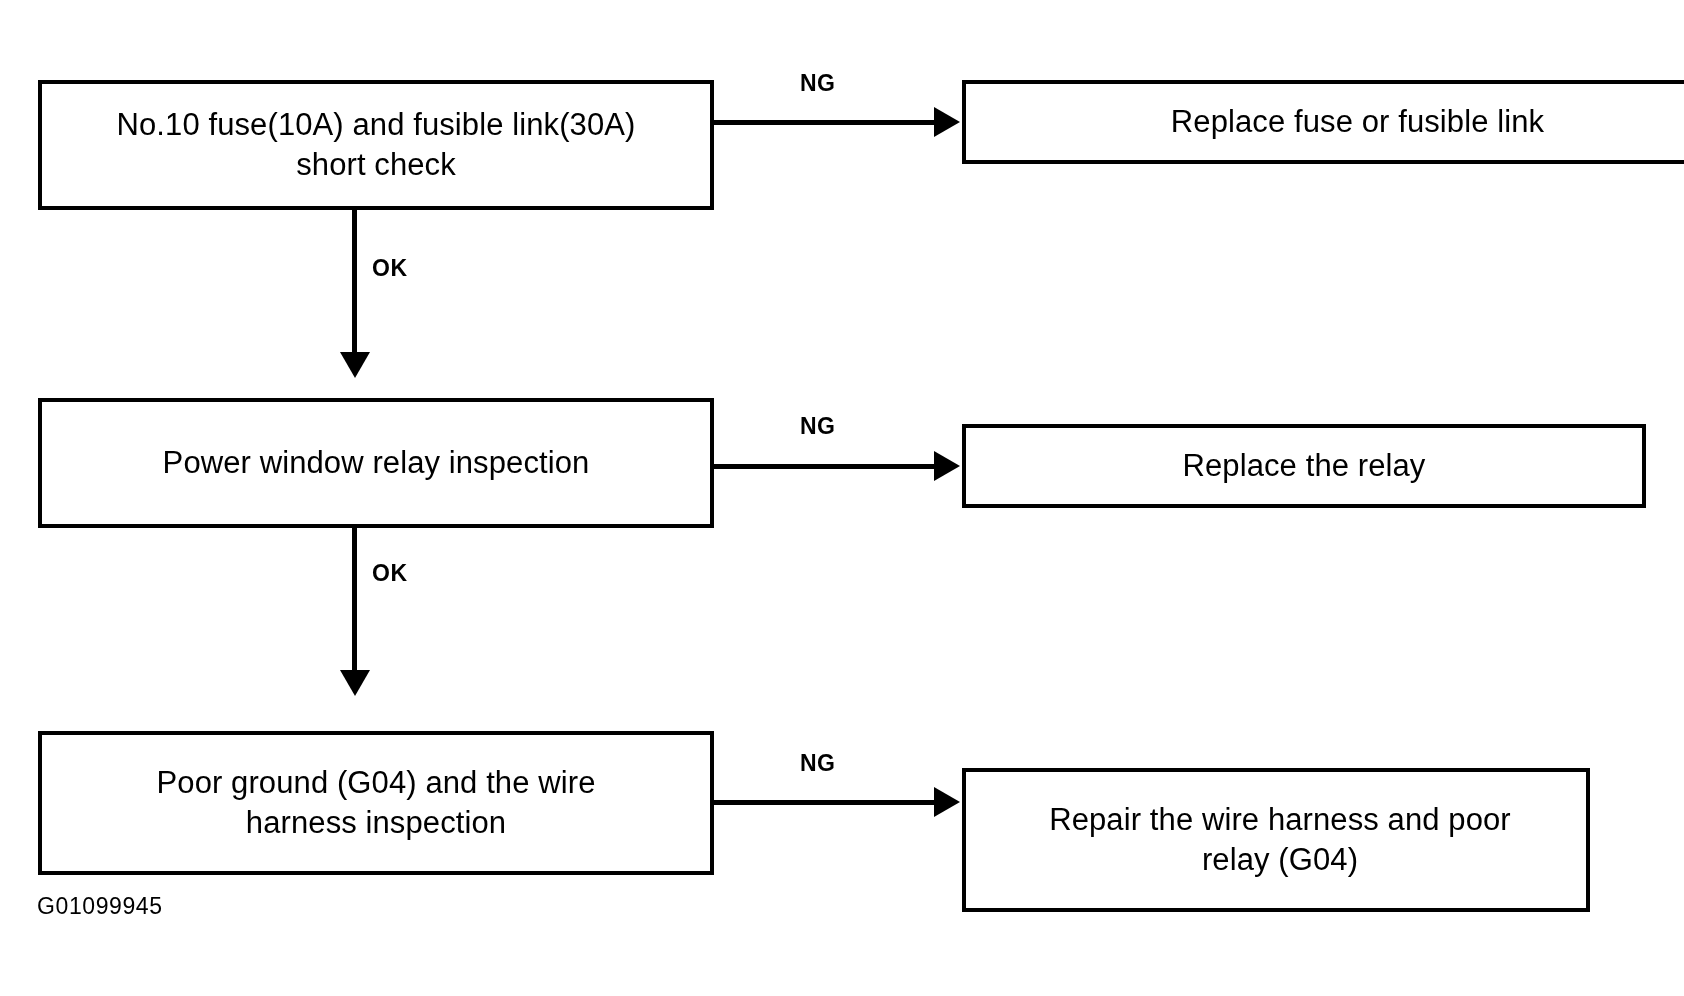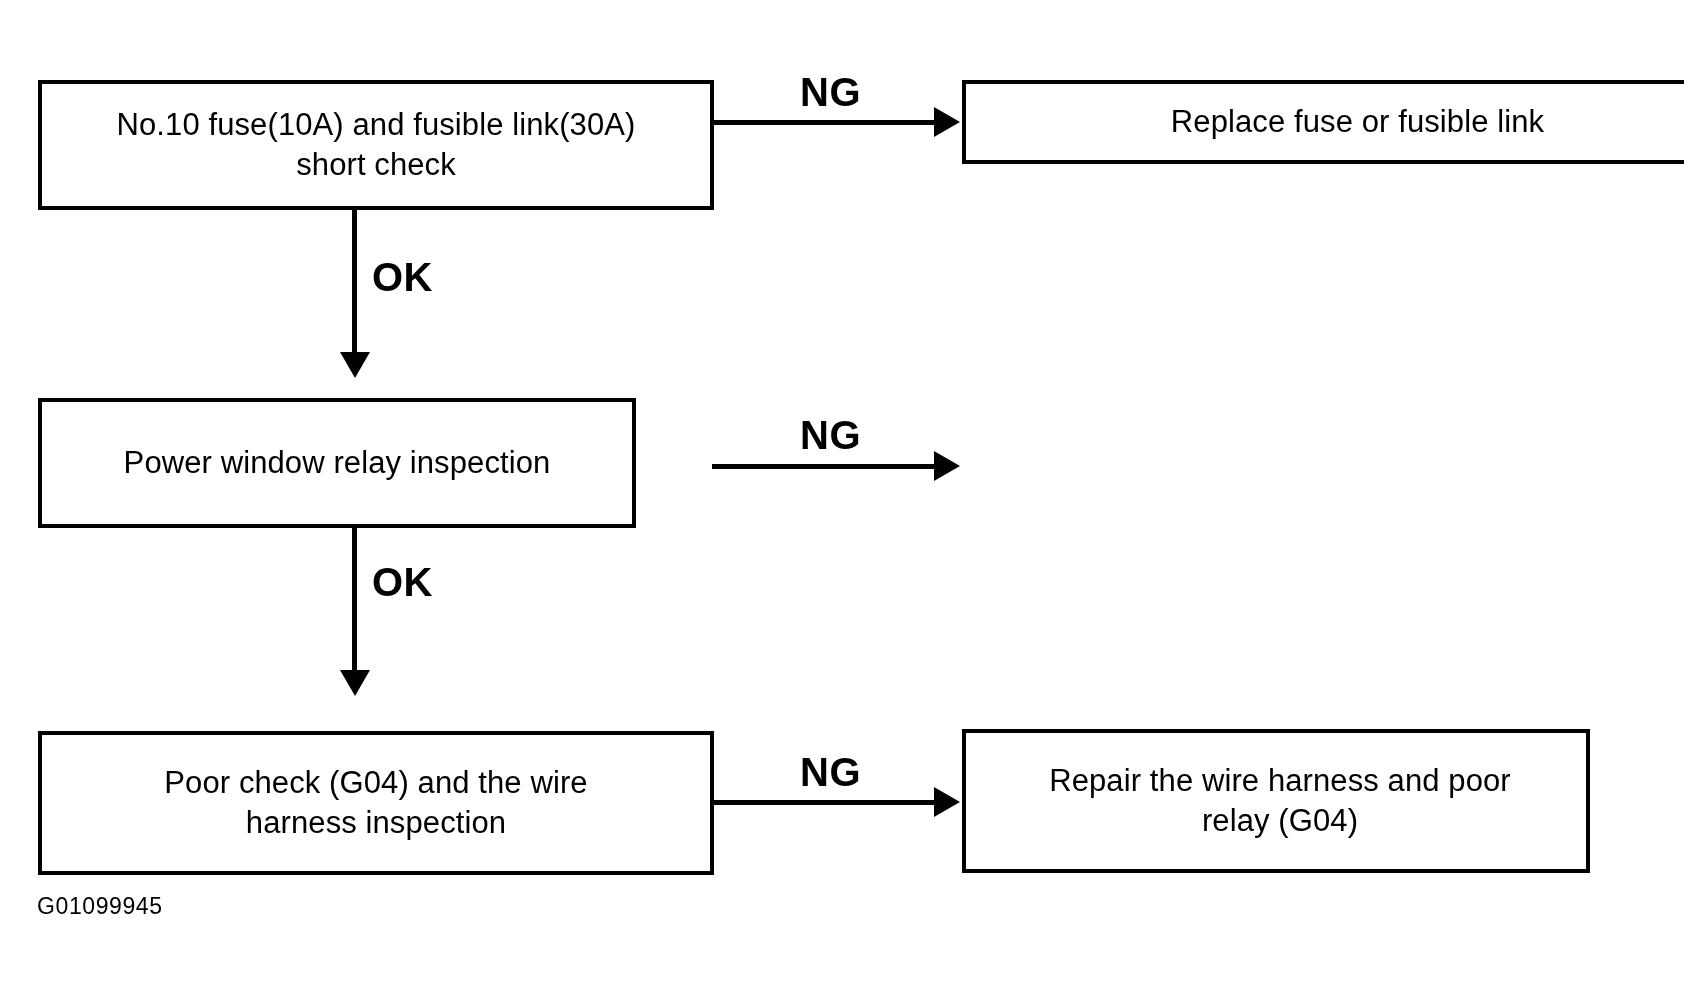--- a/index.html
+++ b/index.html
@@ -30,27 +30,27 @@
     text-align: center;
     line-height: 1.28;
     font-size: 31px;
     letter-spacing: 0.1px;
     padding: 2px 10px;
   }
   .box .txt { display: block; width: 100%; }
 
   
   #box-fuse-check   { left: 38px;  top: 80px;  width: 676px; height: 130px; }
-  #box-relay-check  { left: 38px;  top: 398px; width: 598px; height: 130px; }
+  #box-relay-check  { left: 38px;  top: 398px; width: 676px; height: 130px; }
   #box-ground-check { left: 38px;  top: 731px; width: 676px; height: 144px; }
 
   
   #box-replace-fuse   { left: 962px; top: 80px;  width: 791px; height: 84px; }
   #box-replace-relay  { left: 962px; top: 424px; width: 684px; height: 84px; }
-  #box-repair-harness { left: 962px; top: 729px; width: 628px; height: 144px; padding-left: 18px; }
+  #box-repair-harness { left: 962px; top: 768px; width: 628px; height: 144px; padding-left: 18px; }
 
   
   .h-line {
     position: absolute;
     height: 5px;
     background: #000000;
   }
   .h-arrow {
     position: absolute;
     width: 0;
@@ -82,21 +82,21 @@
   }
   #vline-ok1  { left: 352px; top: 210px; height: 148px; }
   #varrow-ok1 { left: 340px; top: 352px; }
   #vline-ok2  { left: 352px; top: 528px; height: 148px; }
   #varrow-ok2 { left: 340px; top: 670px; }
 
   
   .edge-label {
     position: absolute;
     font-weight: bold;
-    font-size: 40px;
+    font-size: 23px;
     letter-spacing: 0.5px;
     white-space: nowrap;
   }
   #label-ng1 { left: 800px; top: 70px; }
   #label-ng2 { left: 800px; top: 413px; }
   #label-ng3 { left: 800px; top: 750px; }
   #label-ok1 { left: 372px; top: 255px; }
   #label-ok2 { left: 372px; top: 560px; }
 
   
@@ -135,28 +135,31 @@
   <div class="box" id="box-relay-check">
     <span class="txt">
       <span>Power window relay inspection</span><br>
     </span>
   </div>
 
   <div class="h-line" id="hline-ng2"></div>
   <div class="h-arrow" id="harrow-ng2"></div>
   <div class="edge-label" id="label-ng2">NG</div>
 
+  <div class="box" id="box-replace-relay">
+    <span class="txt">Replace the relay</span>
+  </div>
 
   <div class="v-line" id="vline-ok2"></div>
   <div class="v-arrow" id="varrow-ok2"></div>
   <div class="edge-label" id="label-ok2">OK</div>
 
   <div class="box" id="box-ground-check">
     <span class="txt">
-      <span>Poor check (G04) and the wire</span><br>
+      <span>Poor ground (G04) and the wire</span><br>
       <span>harness inspection</span>
     </span>
   </div>
 
   <div class="h-line" id="hline-ng3"></div>
   <div class="h-arrow" id="harrow-ng3"></div>
   <div class="edge-label" id="label-ng3">NG</div>
 
   <div class="box" id="box-repair-harness">
     <span class="txt">

